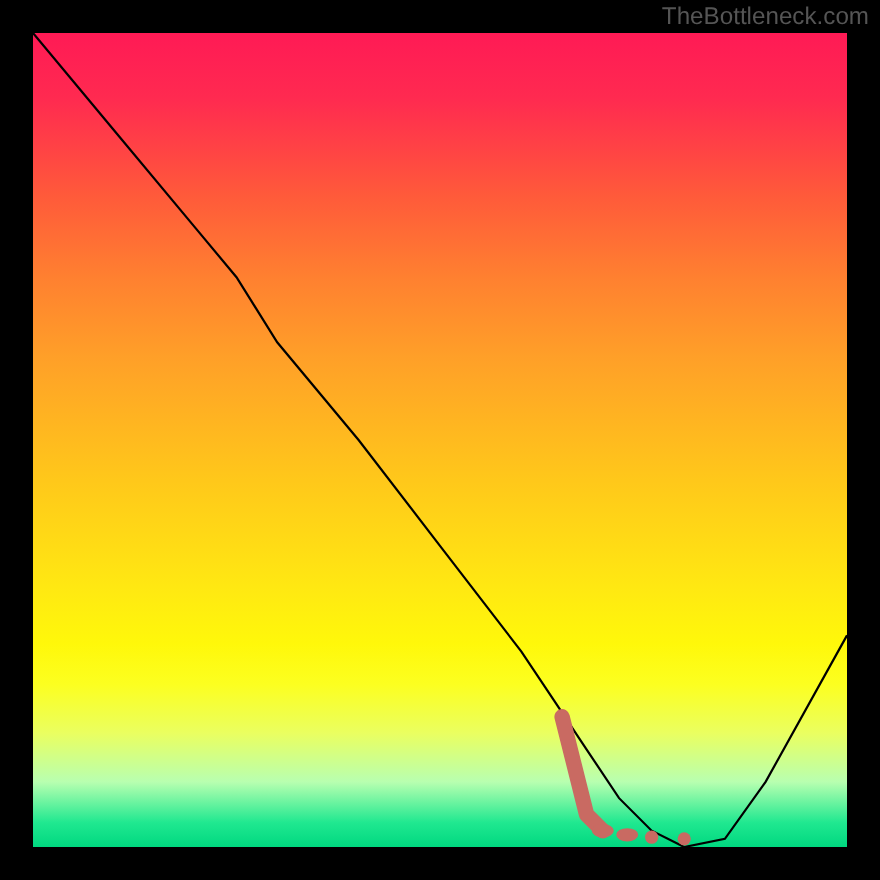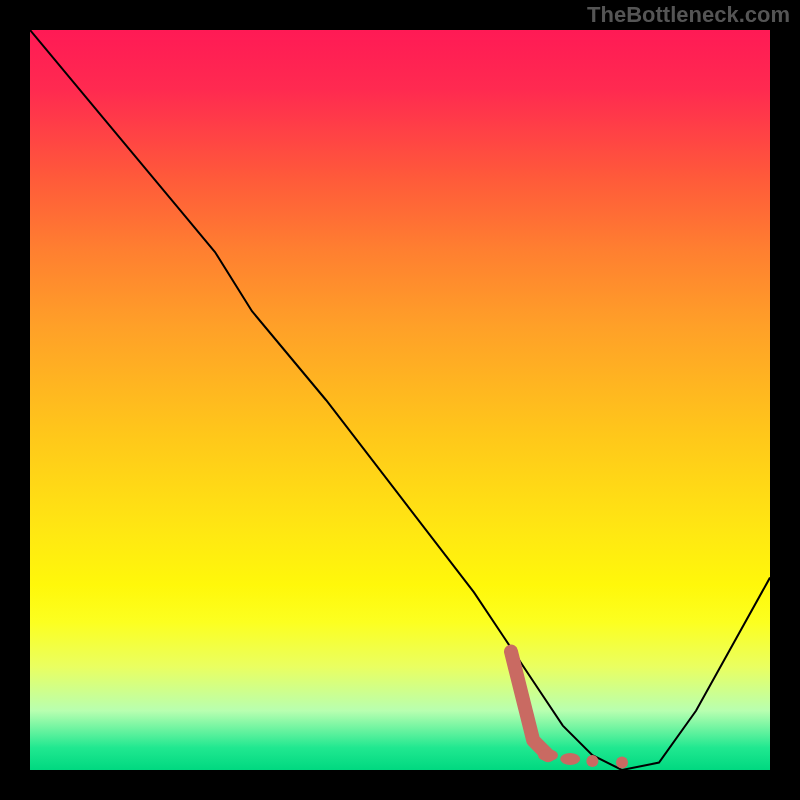--- a/index.html
+++ b/index.html
@@ -10,21 +10,21 @@
     background: #000;
     position: relative;
     font-family: Arial, sans-serif;
   }
   .watermark {
     position: absolute;
     top: 2px;
     right: 10px;
     color: #555;
     font-size: 22px;
-    font-weight: bold;
+    font-weight: normal;
     z-index: 10;
   }
   .plot-area {
     position: absolute;
     left: 30px;
     top: 30px;
     width: 740px;
     height: 740px;
     overflow: hidden;
   }

